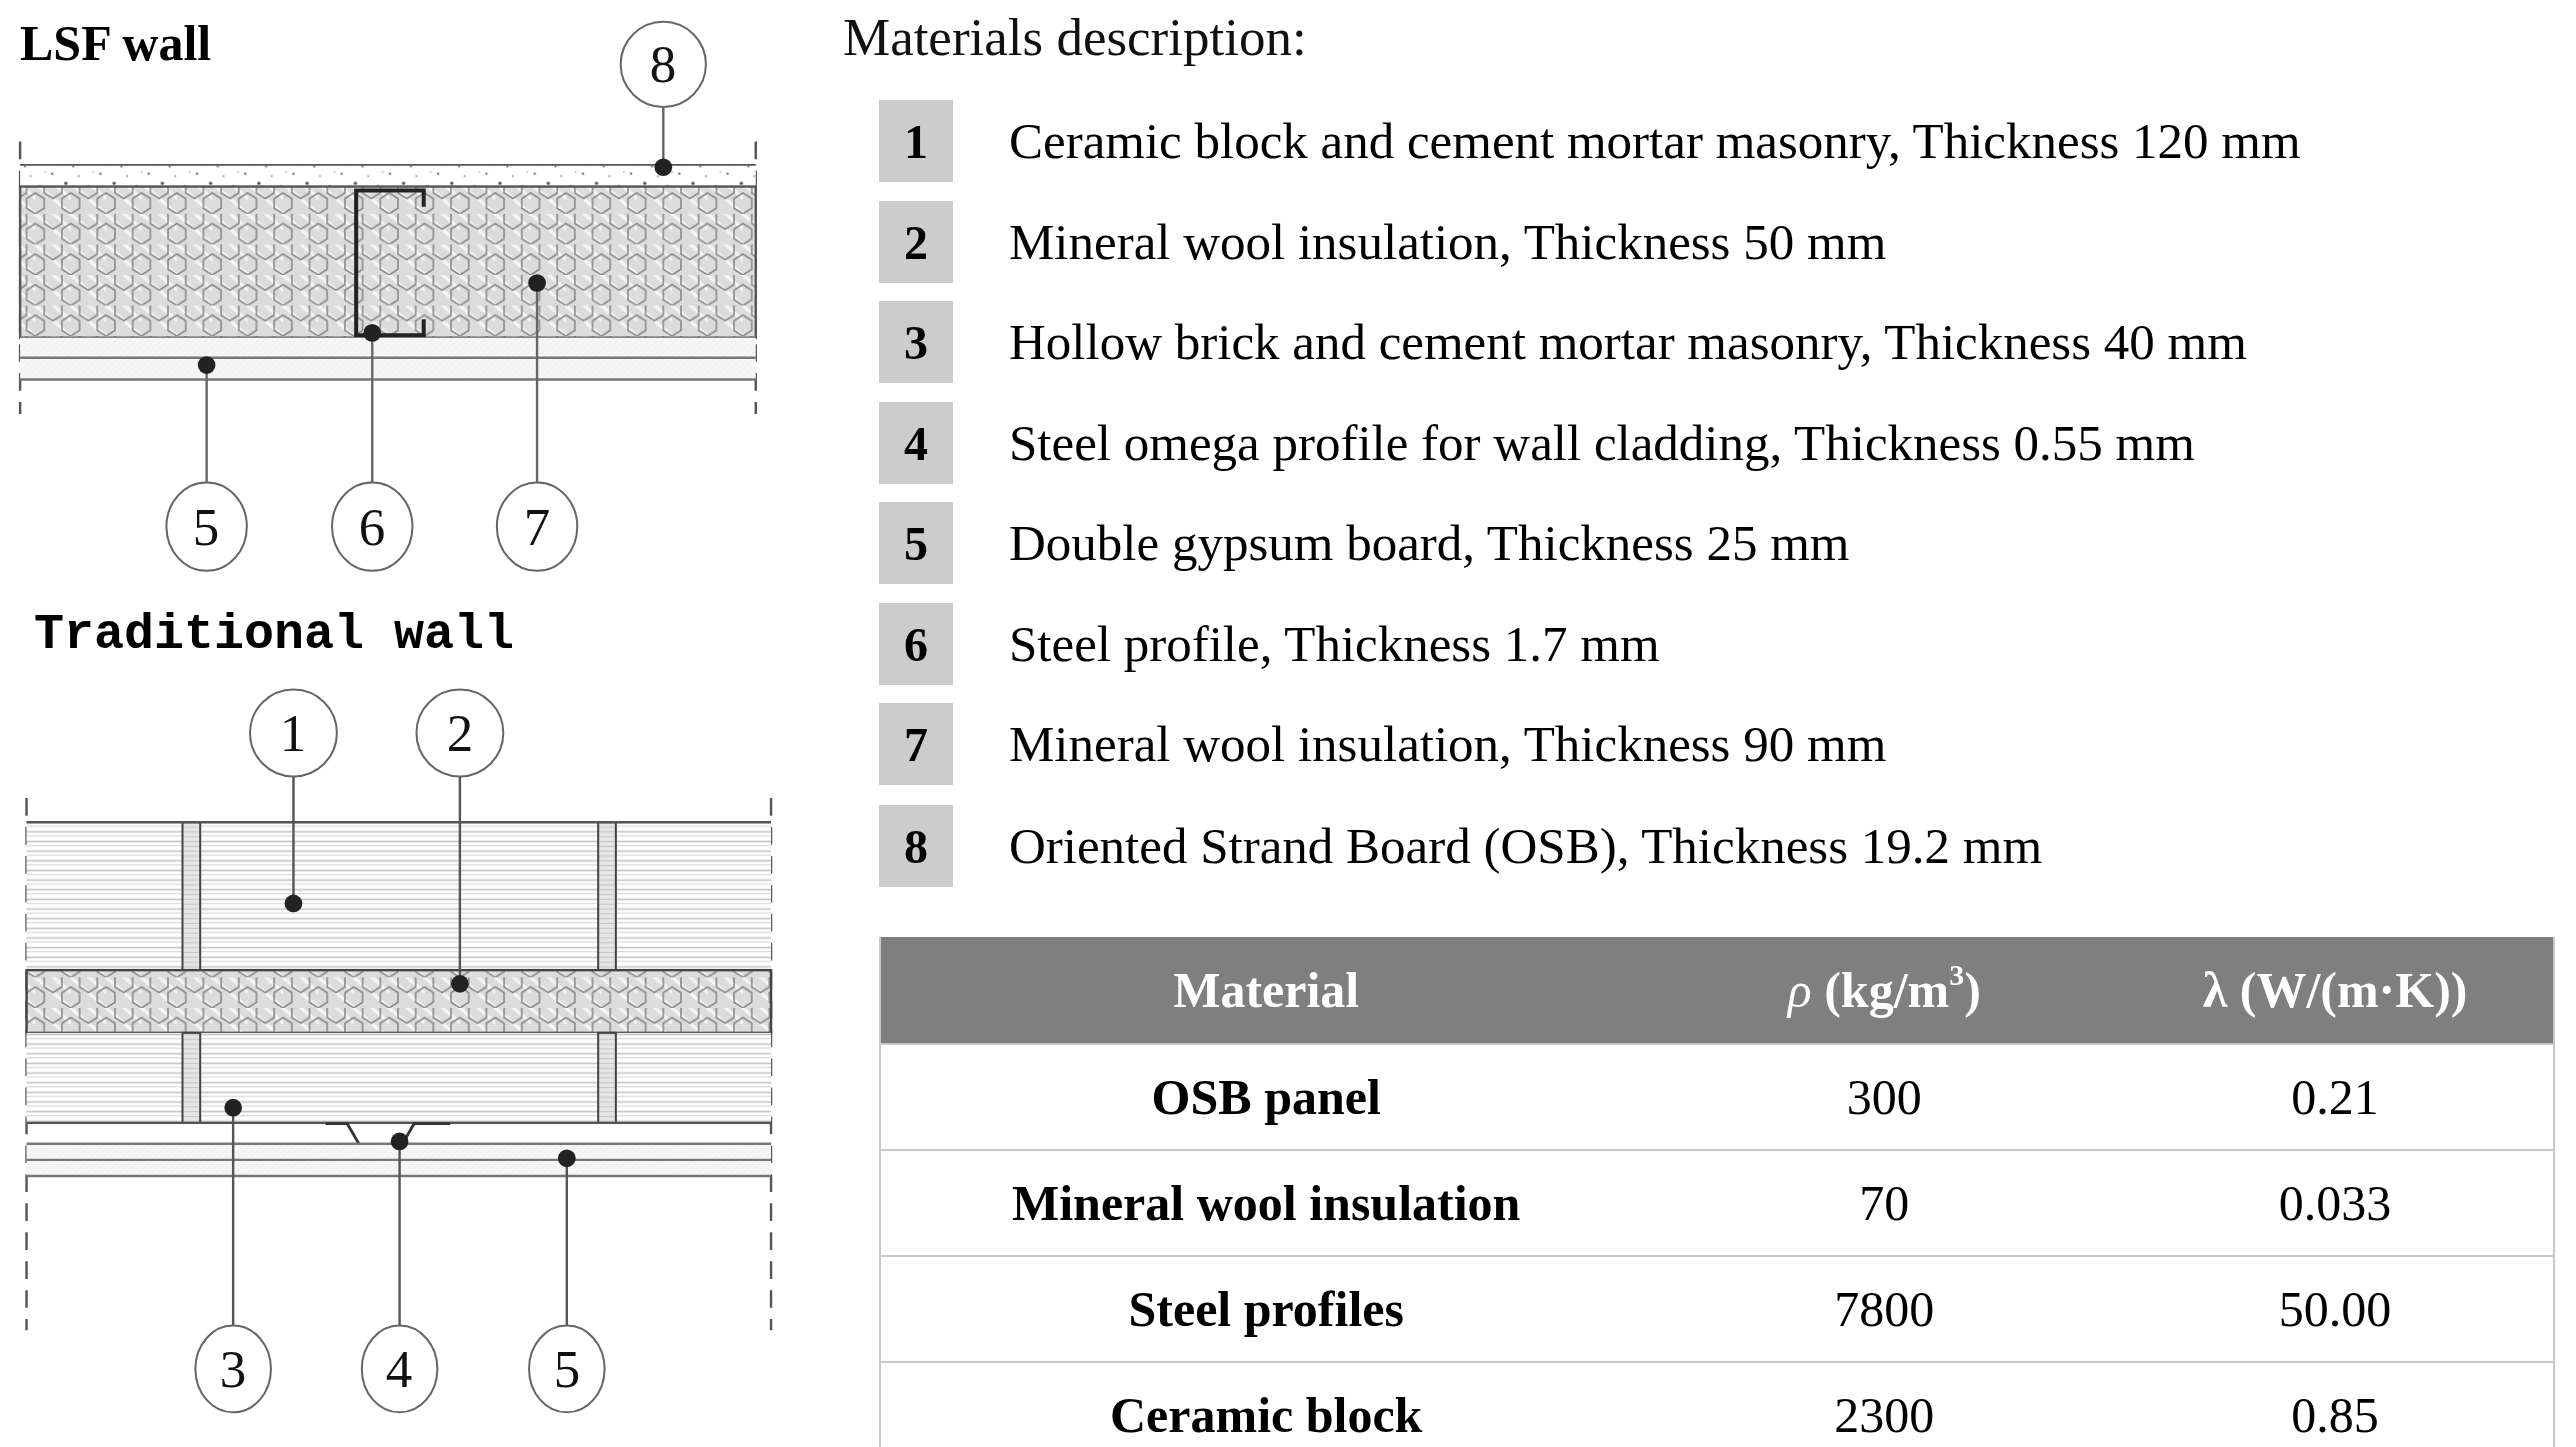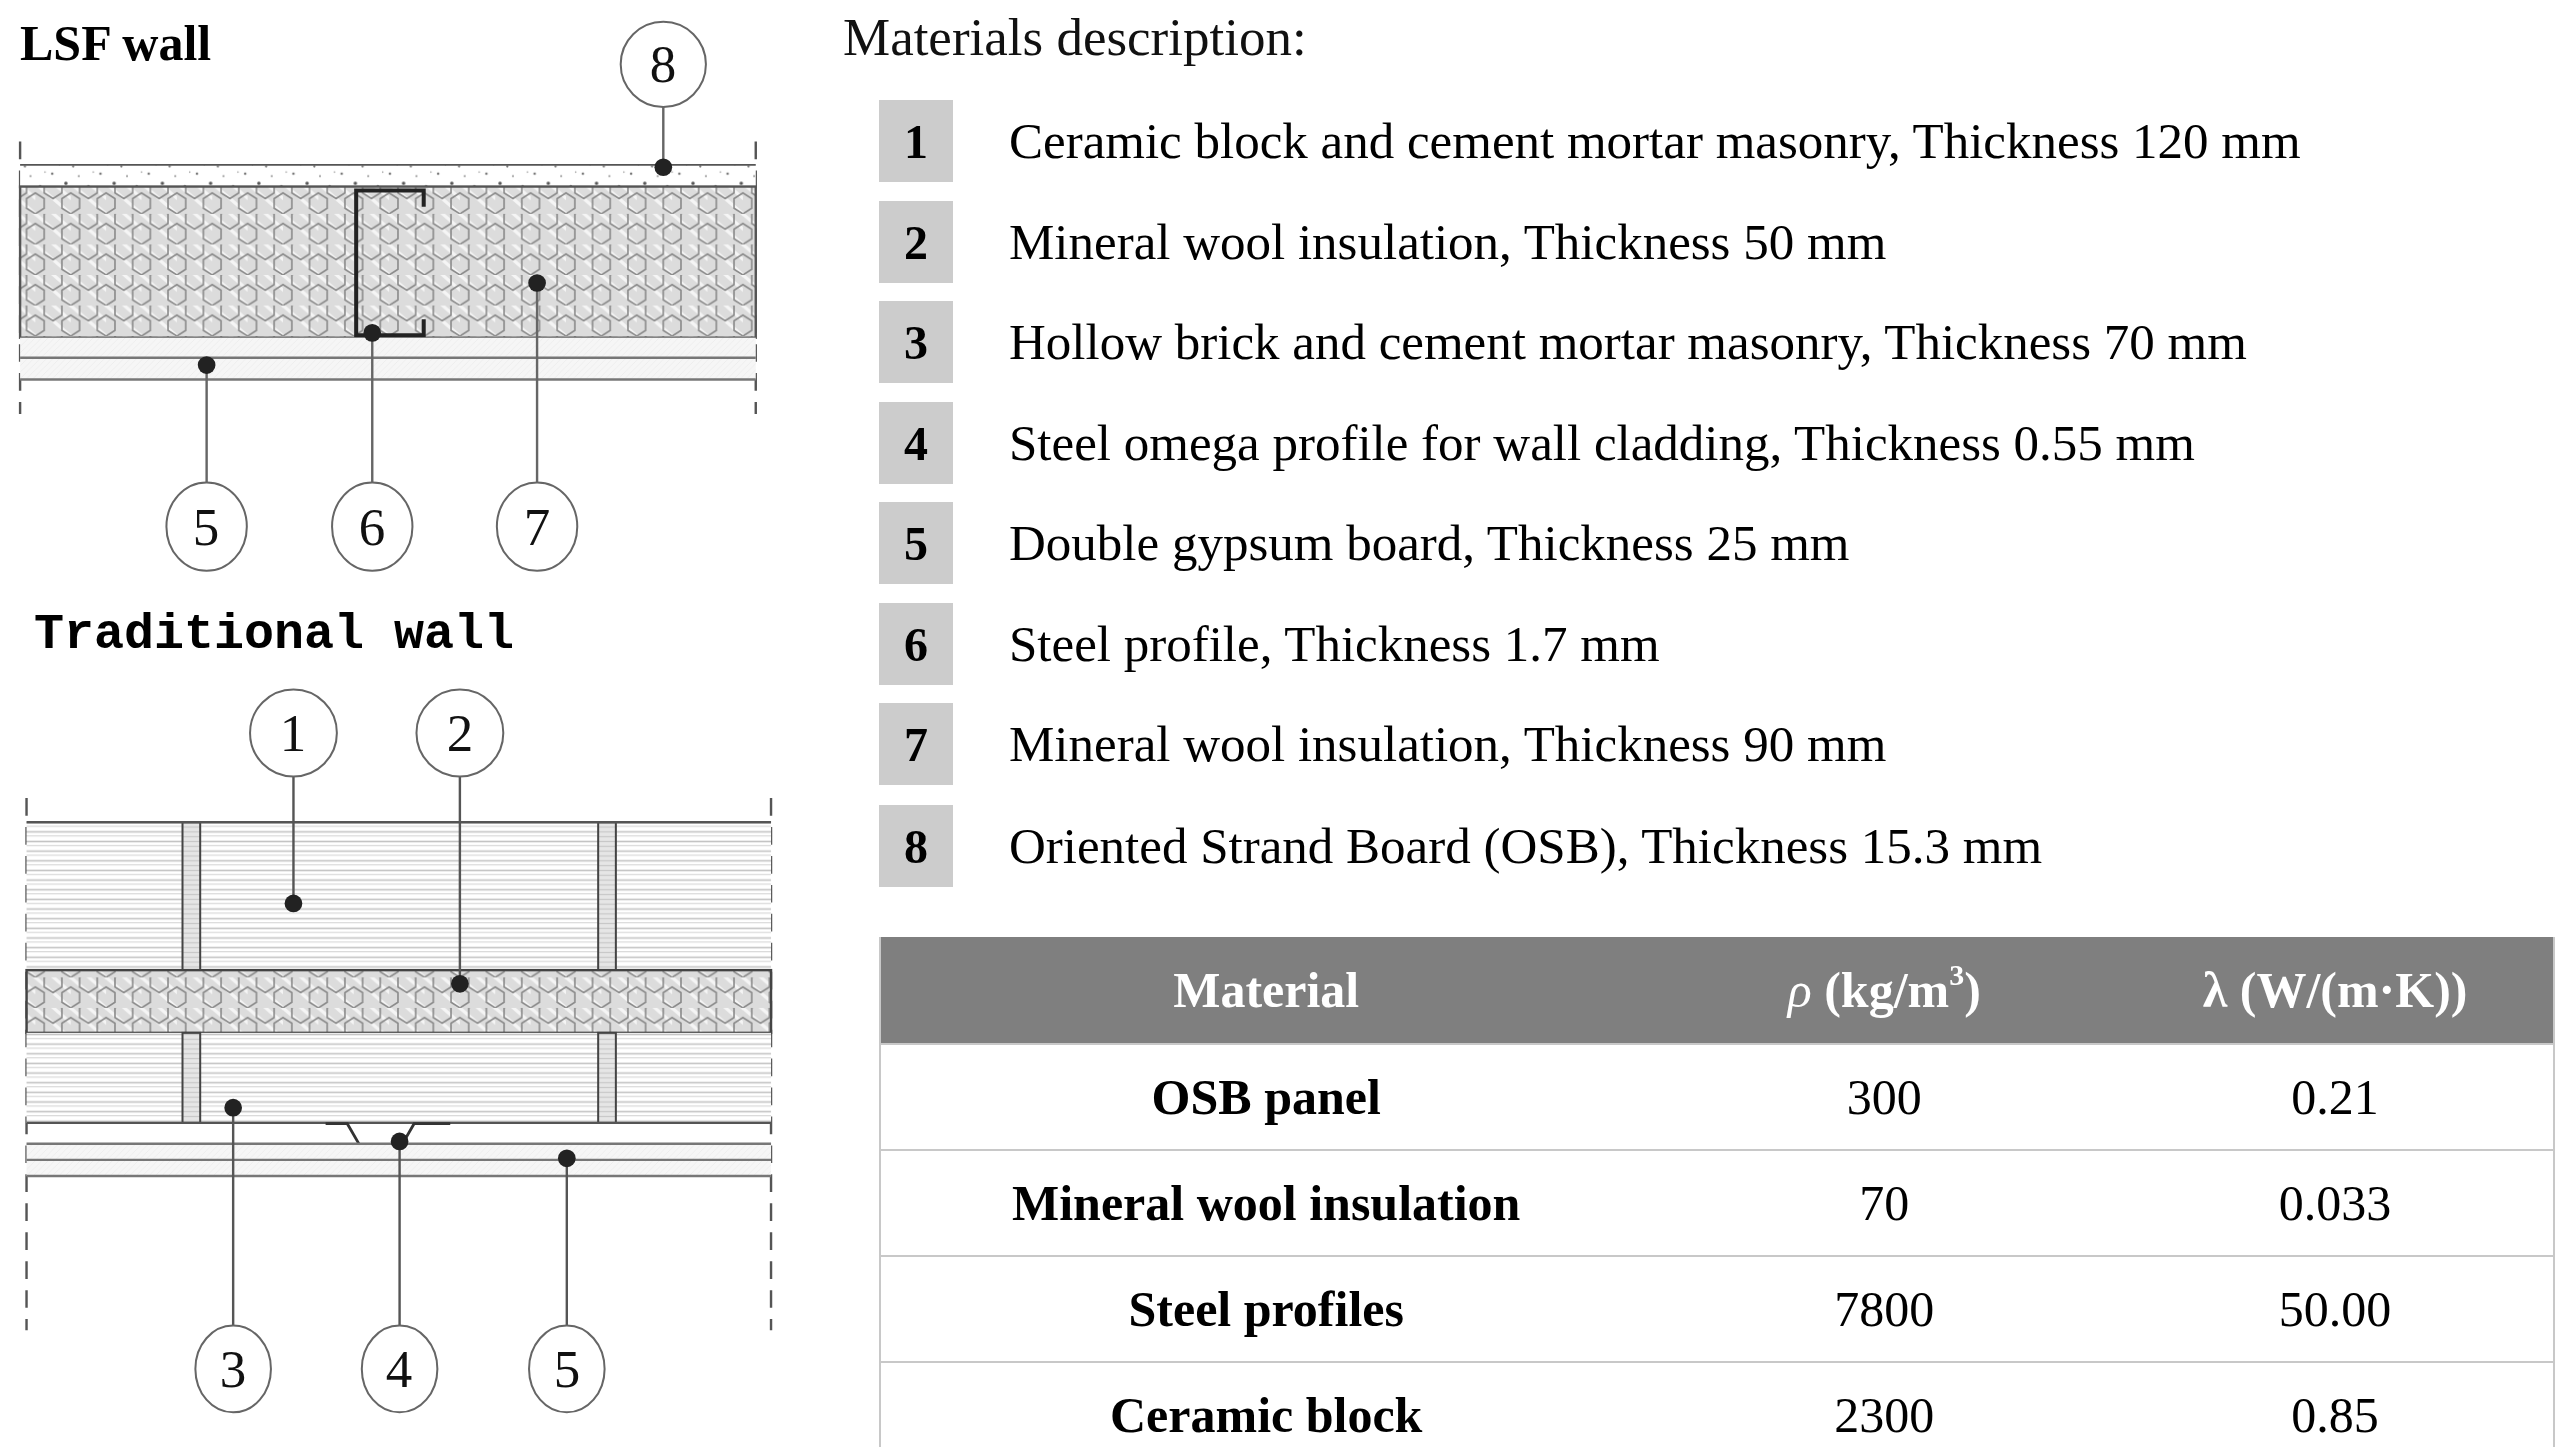--- a/index.html
+++ b/index.html
@@ -190,41 +190,41 @@
 <div class="legend-row" style="top:100px;">
   <div class="legend-num">1</div>
   <div class="legend-text">Ceramic block and cement mortar masonry, Thickness 120 mm</div>
 </div>
 <div class="legend-row" style="top:201px;">
   <div class="legend-num">2</div>
   <div class="legend-text">Mineral wool insulation, Thickness 50 mm</div>
 </div>
 <div class="legend-row" style="top:301px;">
   <div class="legend-num">3</div>
-  <div class="legend-text">Hollow brick and cement mortar masonry, Thickness 70 mm</div>
+  <div class="legend-text">Hollow brick and cement mortar masonry, Thickness 40 mm</div>
 </div>
 <div class="legend-row" style="top:402px;">
   <div class="legend-num">4</div>
   <div class="legend-text">Steel omega profile for wall cladding, Thickness 0.55 mm</div>
 </div>
 <div class="legend-row" style="top:502px;">
   <div class="legend-num">5</div>
   <div class="legend-text">Double gypsum board, Thickness 25 mm</div>
 </div>
 <div class="legend-row" style="top:603px;">
   <div class="legend-num">6</div>
   <div class="legend-text">Steel profile, Thickness 1.7 mm</div>
 </div>
 <div class="legend-row" style="top:703px;">
   <div class="legend-num">7</div>
   <div class="legend-text">Mineral wool insulation, Thickness 90 mm</div>
 </div>
 <div class="legend-row" style="top:805px;">
   <div class="legend-num">8</div>
-  <div class="legend-text">Oriented Strand Board (OSB), Thickness 15.3 mm</div>
+  <div class="legend-text">Oriented Strand Board (OSB), Thickness 19.2 mm</div>
 </div>
 
 <table id="props-table">
   <colgroup>
       <col class="c1">
       <col class="c2">
       <col class="c3">
     </colgroup>
   <thead>
     <tr>

